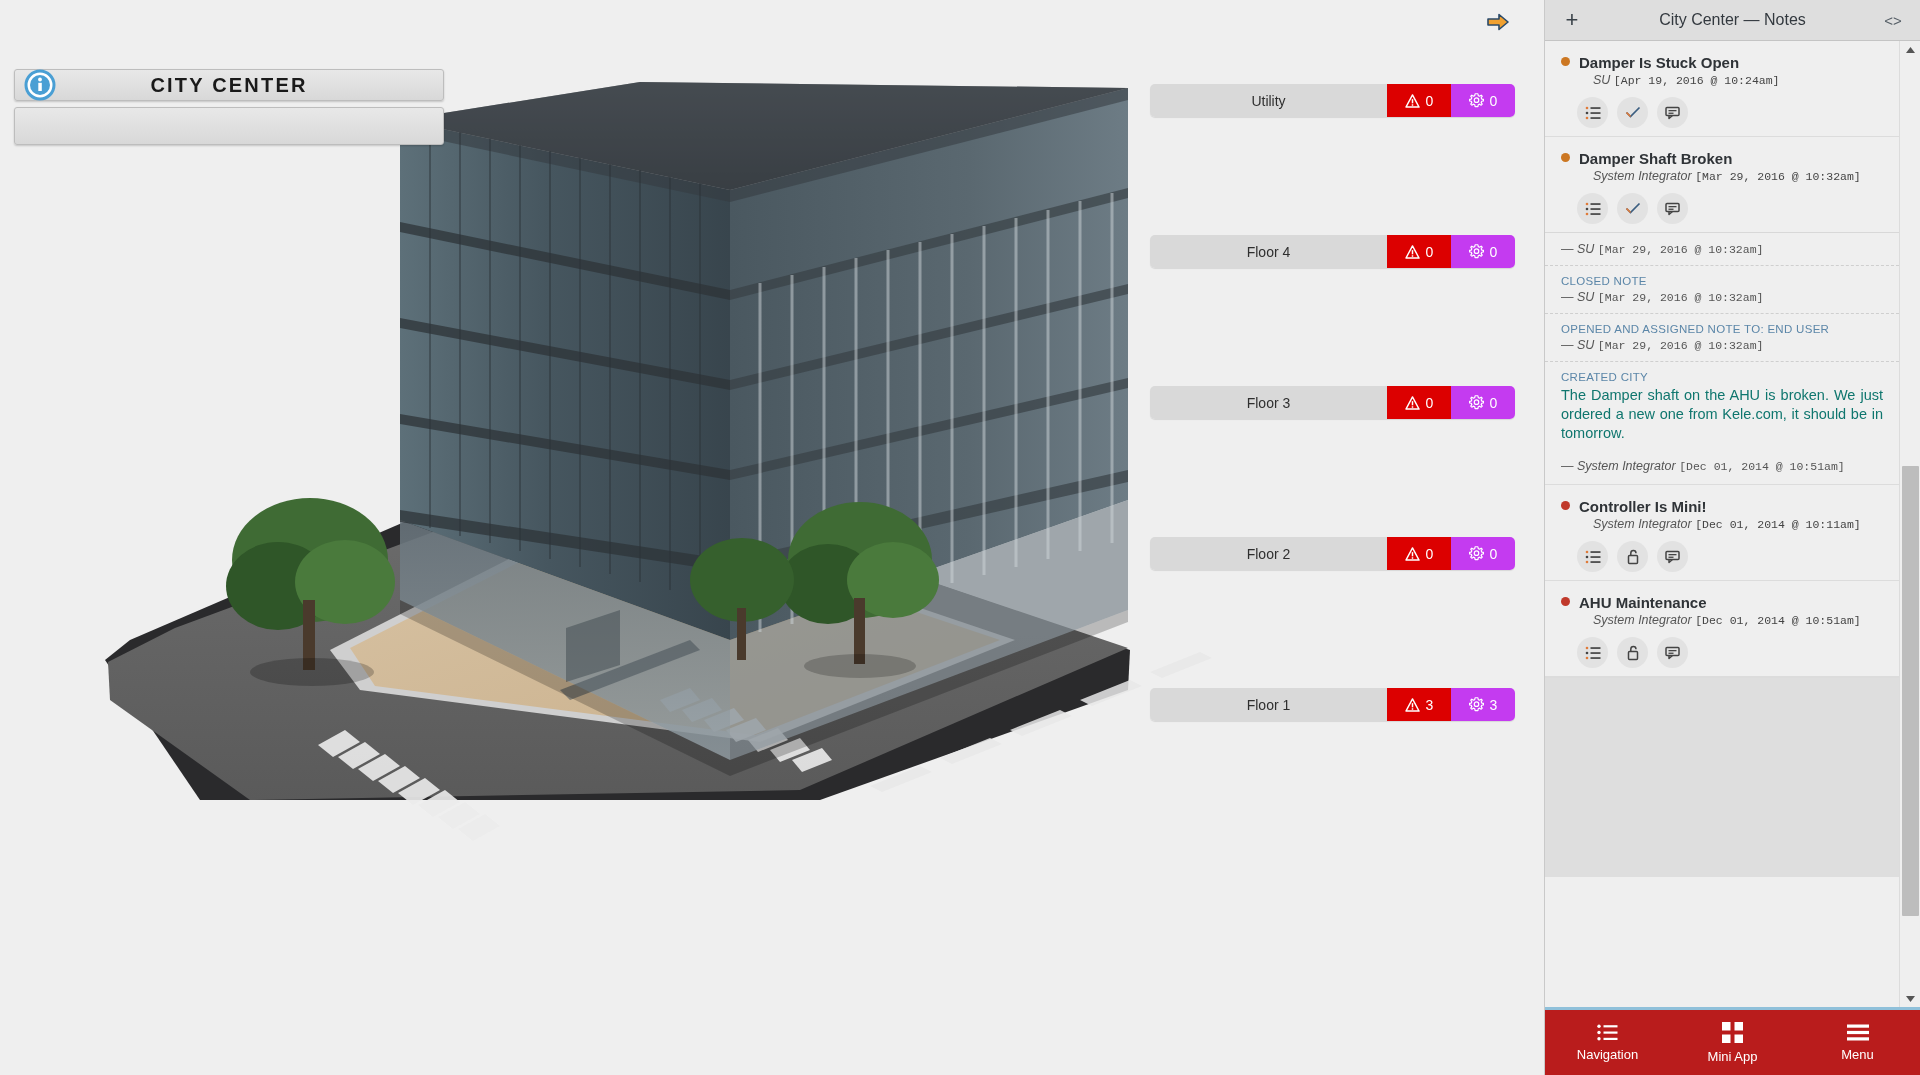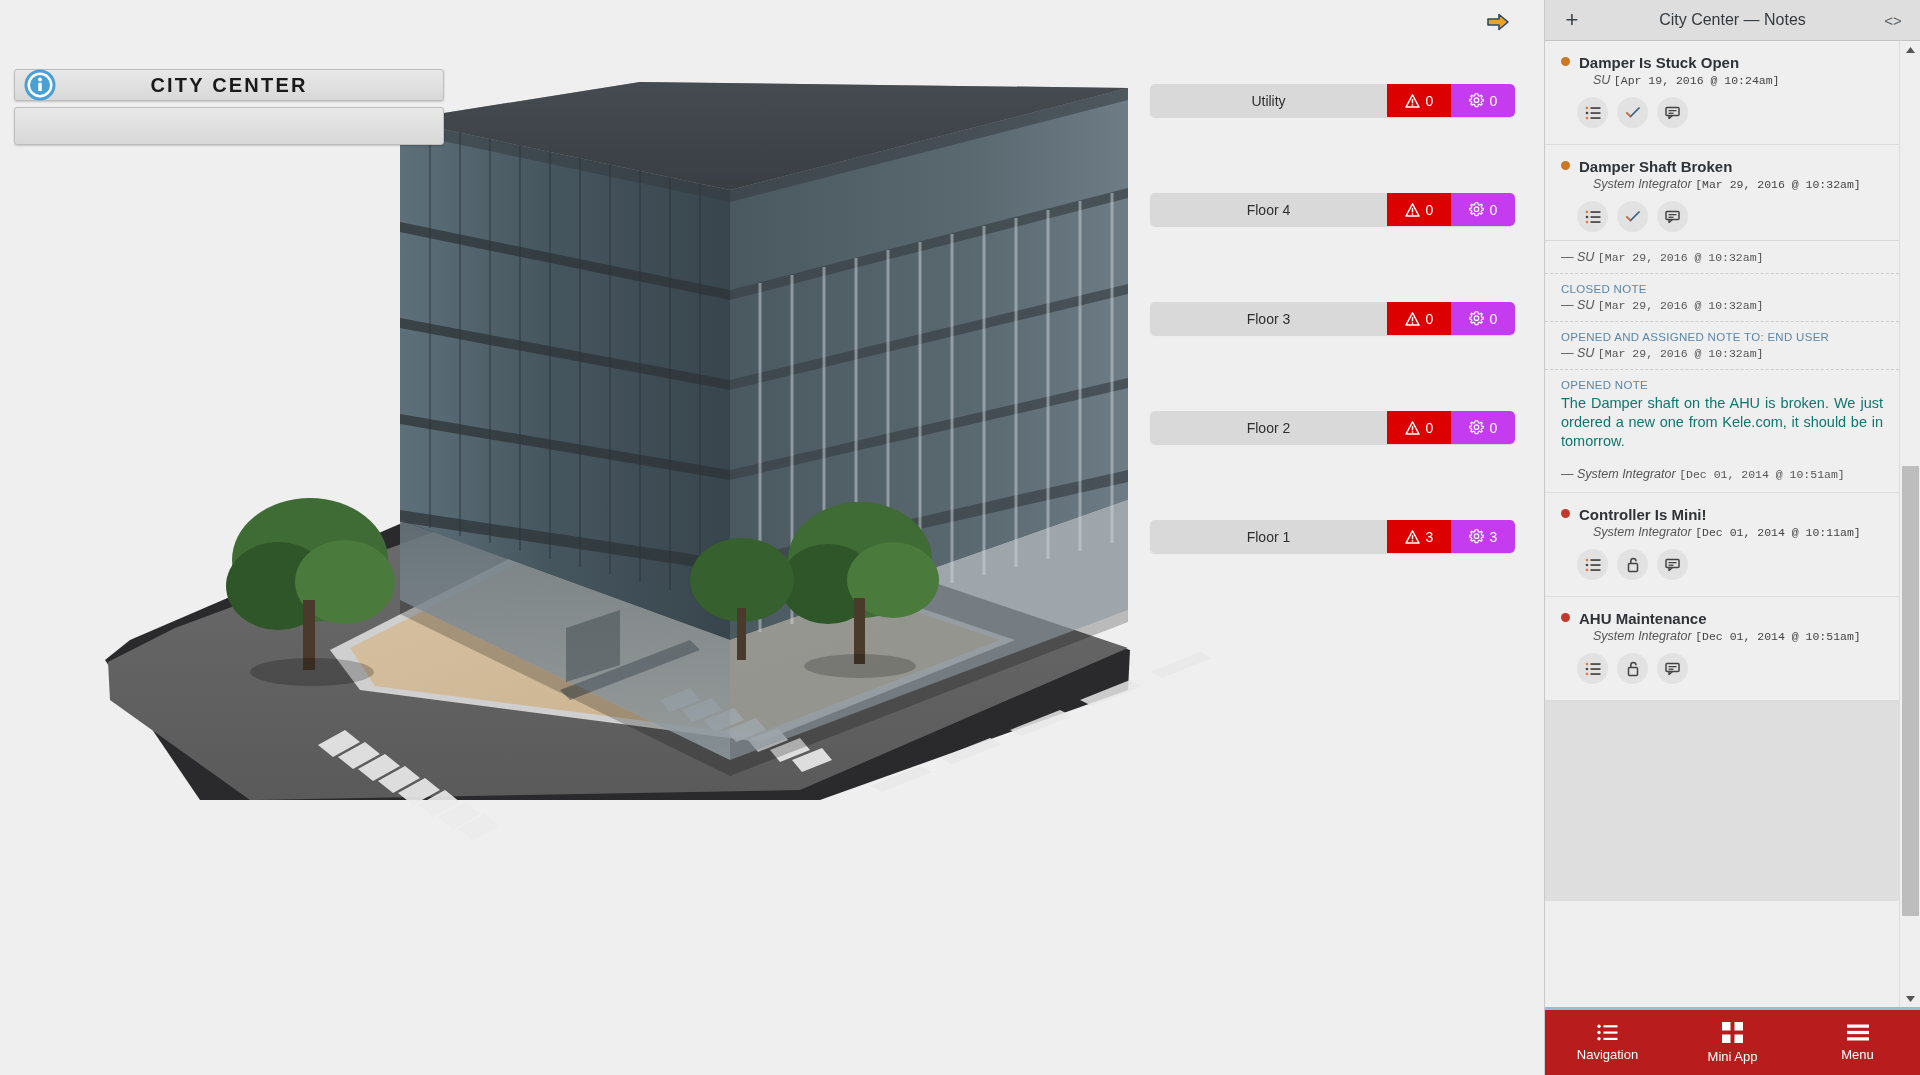--- a/index.html
+++ b/index.html
@@ -57,21 +57,21 @@
   
   #scene { position: absolute; left: 0; top: 0; width: 1544px; height: 1075px; }
 
   
   #floor-stack {
     position: absolute; left: 1150px; top: 84px;
     width: 365px;
   }
   .floor-row {
     display: flex; align-items: stretch;
-    height: 33px; margin-bottom: 76px;
+    height: 33px; margin-bottom: 118px;
     border-radius: 5px; overflow: hidden;
     box-shadow: 0 1px 1px rgba(0,0,0,.10);
     cursor: pointer;
   }
   .floor-row:last-child { margin-bottom: 0; }
   .floor-name {
     flex: 1 1 auto;
     background: #d9d9d9;
     display: flex; align-items: center; justify-content: center;
     font-size: 14px; color: #2f2f2f;
@@ -115,21 +115,21 @@
   #code-button { font-size: 15px; }
 
   #notes-scroll {
     flex: 1 1 auto;
     overflow: hidden;
     position: relative;
     padding-right: 21px;
   }
 
   .note {
-    padding: 13px 16px 16px 16px;
+    padding: 13px 16px 8px 16px;
     border-bottom: 1px solid #dcdcdc;
   }
   .note-head { display: flex; align-items: baseline; gap: 9px; }
   .note-dot {
     width: 9px; height: 9px; border-radius: 50%;
     flex: 0 0 9px; position: relative; top: -2px;
   }
   .note-title {
     font-size: 15px; font-weight: bold; color: #2f3337;
   }
@@ -579,21 +579,21 @@
           </div>
         </div>
         <div class="log-entry">
           <div class="log-label">OPENED AND ASSIGNED NOTE TO: END USER</div>
           <div class="log-sig">
             — <span class="who">SU</span>
             <span class="when">[Mar 29, 2016 @ 10:32am]</span>
           </div>
         </div>
         <div class="log-entry">
-          <div class="log-label">OPENED NOTE</div>
+          <div class="log-label">CREATED CITY</div>
           <div class="log-body">The Damper shaft on the AHU is broken. We just ordered a new one from Kele.com, it should be in tomorrow.</div>
           <div class="log-sig">
             — <span class="who">System Integrator</span>
             <span class="when">[Dec 01, 2014 @ 10:51am]</span>
           </div>
         </div>
       </div>
 
       <div class="note" style="border-top:1px solid #dcdcdc;">
         <div class="note-head">

